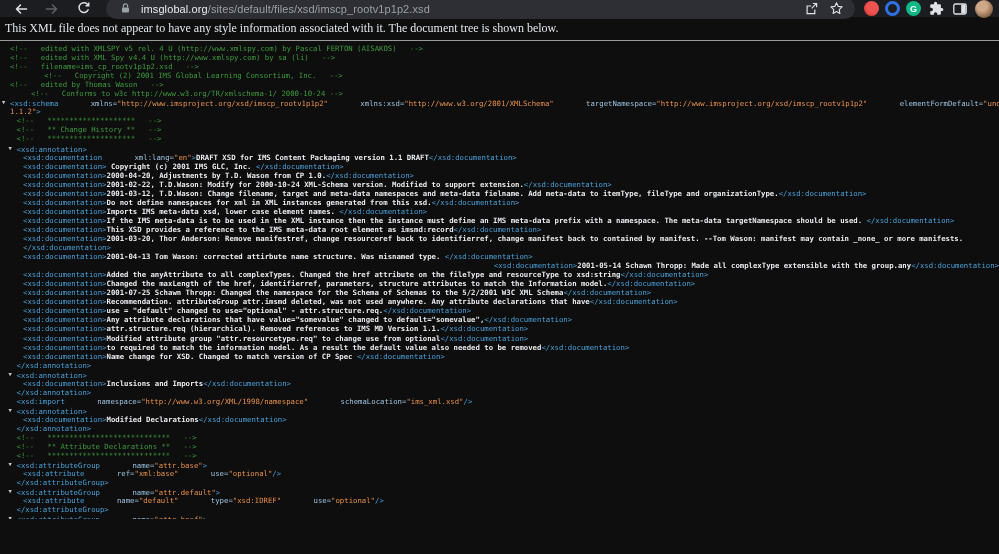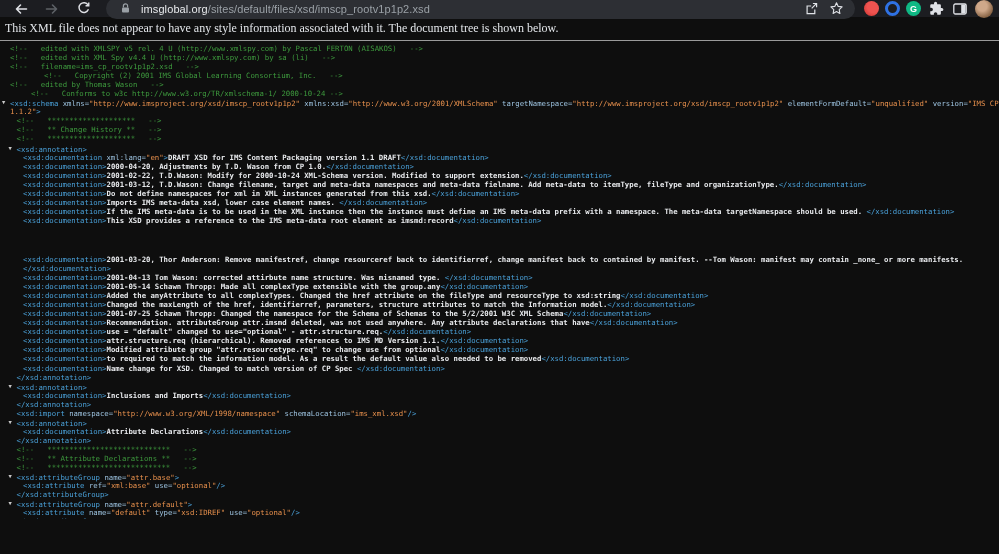--- a/index.html
+++ b/index.html
@@ -21,21 +21,21 @@
   .ext-green{background:var(--c-ext_green,#0fb884);color:#fff;font-size:9px;font-weight:bold;font-family:"Liberation Sans",sans-serif;}
   .avatar{width:18px;height:18px;border-radius:50%;background:radial-gradient(circle at 40% 35%,#cfa88a 30%,#8a6647 70%,#5d4530);}
   
   .notice{color:var(--c-notice_text,#e3e6ea);font-family:"Liberation Serif",serif;font-size:12px;line-height:15px;padding:4px 5px 4px;border-bottom:1px solid var(--c-hr,#9a9a9a);background:var(--c-bg,#0e0e0e);}
   
   .xmltree{font-family:"DejaVu Sans Mono",monospace;font-size:7.3px;line-height:9.05px;padding-top:3px;height:475px;overflow:hidden;}
   .line{white-space:pre;height:9.05px;}
   .arrow{display:inline-block;width:8px;margin-left:-8px;font-size:5.5px;color:var(--c-arrow,#c8c8c8);vertical-align:1.5px;cursor:pointer;}
   .seg-comment{color:var(--c-comment,#3e9b3e);}
   .seg-tag{color:var(--c-tag,#4aa0d8);}
-  .seg-attr{color:var(--c-attr,#9dc3e0);}
+  .seg-attr{color:var(--c-attr,#9dc3e0);margin-left:28px;}
   .seg-val{color:var(--c-val,#e9914d);}
   .seg-text{color:var(--c-text,#e8eaed);font-weight:bold;}
   svg{display:block;}
 </style>
 </head>
 <body>
 
 <div class="toolbar">
   <div class="navbtns">
     <button class="navbtn" title="">
@@ -103,47 +103,49 @@
     <div class="line" style="padding-left: 10px; margin-left: 34px;"><span class="seg-comment">&lt;!--   Copyright (2) 2001 IMS Global Learning Consortium, Inc.   --&gt;</span></div>
     <div class="line" style="padding-left: 10px;"><span class="seg-comment">&lt;!--   edited by Thomas Wason   --&gt;</span></div>
     <div class="line" style="padding-left: 10px; margin-left: 21px;"><span class="seg-comment">&lt;!--   Conforms to w3c http://www.w3.org/TR/xmlschema-1/ 2000-10-24 --&gt;</span></div>
     <div class="line" style="padding-left: 10px;"><span class="arrow">▼</span><span class="seg-tag">&lt;xsd:schema</span><span class="seg-attr"> xmlns=</span><span class="seg-val">"http://www.imsproject.org/xsd/imscp_rootv1p1p2"</span><span class="seg-attr"> xmlns:xsd=</span><span class="seg-val">"http://www.w3.org/2001/XMLSchema"</span><span class="seg-attr"> targetNamespace=</span><span class="seg-val">"http://www.imsproject.org/xsd/imscp_rootv1p1p2"</span><span class="seg-attr"> elementFormDefault=</span><span class="seg-val">"unqualified"</span><span class="seg-attr"> version=</span><span class="seg-val">"IMS CP</span></div>
     <div class="line" style="padding-left: 10px;"><span class="seg-val">1.1.2"</span><span class="seg-tag">&gt;</span></div>
     <div class="line" style="padding-left: 16.5px;"><span class="seg-comment">&lt;!--   ********************   --&gt;</span></div>
     <div class="line" style="padding-left: 16.5px;"><span class="seg-comment">&lt;!--   ** Change History **   --&gt;</span></div>
     <div class="line" style="padding-left: 16.5px;"><span class="seg-comment">&lt;!--   ********************   --&gt;</span></div>
     <div class="line" style="padding-left: 16.5px;"><span class="arrow">▼</span><span class="seg-tag">&lt;xsd:annotation&gt;</span></div>
     <div class="line" style="padding-left: 23px;"><span class="seg-tag">&lt;xsd:documentation</span><span class="seg-attr"> xml:lang=</span><span class="seg-val">"en"</span><span class="seg-tag">&gt;</span><span class="seg-text">DRAFT XSD for IMS Content Packaging version 1.1 DRAFT</span><span class="seg-tag">&lt;/xsd:documentation&gt;</span></div>
+    <div class="line" style="padding-left: 23px;"><span class="seg-tag">&lt;xsd:documentation&gt;</span><span class="seg-text"> Copyright (c) 2001 IMS GLC, Inc. </span><span class="seg-tag">&lt;/xsd:documentation&gt;</span></div>
     <div class="line" style="padding-left: 23px;"><span class="seg-tag">&lt;xsd:documentation&gt;</span><span class="seg-text">2000-04-20, Adjustments by T.D. Wason from CP 1.0.</span><span class="seg-tag">&lt;/xsd:documentation&gt;</span></div>
     <div class="line" style="padding-left: 23px;"><span class="seg-tag">&lt;xsd:documentation&gt;</span><span class="seg-text">2001-02-22, T.D.Wason: Modify for 2000-10-24 XML-Schema version. Modified to support extension.</span><span class="seg-tag">&lt;/xsd:documentation&gt;</span></div>
     <div class="line" style="padding-left: 23px;"><span class="seg-tag">&lt;xsd:documentation&gt;</span><span class="seg-text">2001-03-12, T.D.Wason: Change filename, target and meta-data namespaces and meta-data fielname. Add meta-data to itemType, fileType and organizationType.</span><span class="seg-tag">&lt;/xsd:documentation&gt;</span></div>
     <div class="line" style="padding-left: 23px;"><span class="seg-tag">&lt;xsd:documentation&gt;</span><span class="seg-text">Do not define namespaces for xml in XML instances generated from this xsd.</span><span class="seg-tag">&lt;/xsd:documentation&gt;</span></div>
     <div class="line" style="padding-left: 23px;"><span class="seg-tag">&lt;xsd:documentation&gt;</span><span class="seg-text">Imports IMS meta-data xsd, lower case element names. </span><span class="seg-tag">&lt;/xsd:documentation&gt;</span></div>
     <div class="line" style="padding-left: 23px;"><span class="seg-tag">&lt;xsd:documentation&gt;</span><span class="seg-text">If the IMS meta-data is to be used in the XML instance then the instance must define an IMS meta-data prefix with a namespace. The meta-data targetNamespace should be used. </span><span class="seg-tag">&lt;/xsd:documentation&gt;</span></div>
     <div class="line" style="padding-left: 23px;"><span class="seg-tag">&lt;xsd:documentation&gt;</span><span class="seg-text">This XSD provides a reference to the IMS meta-data root element as imsmd:record</span><span class="seg-tag">&lt;/xsd:documentation&gt;</span></div>
-    <div class="line" style="padding-left: 23px; margin-top: 30px;"><span class="seg-tag">&lt;xsd:documentation&gt;</span><span class="seg-text">2001-03-20, Thor Anderson: Remove manifestref, change resourceref back to identifierref, change manifest back to contained by manifest. --Tom Wason: manifest may contain _none_ or more manifests.</span></div>
+    <div class="line" style="padding-left: 23px;"><span class="seg-tag">&lt;xsd:documentation&gt;</span><span class="seg-text">2001-03-20, Thor Anderson: Remove manifestref, change resourceref back to identifierref, change manifest back to contained by manifest. --Tom Wason: manifest may contain _none_ or more manifests.</span></div>
     <div class="line" style="padding-left: 23px;"><span class="seg-tag">&lt;/xsd:documentation&gt;</span></div>
     <div class="line" style="padding-left: 23px;"><span class="seg-tag">&lt;xsd:documentation&gt;</span><span class="seg-text">2001-04-13 Tom Wason: corrected attirbute name structure. Was misnamed type. </span><span class="seg-tag">&lt;/xsd:documentation&gt;</span></div>
-    <div class="line" style="padding-left: 23px;"><span class="seg-tag">&lt;xsd:documentation&gt;</span><span class="seg-text">2001-05-14 Schawn Thropp: Made all complexType extensible with the group.any</span><span class="seg-tag">&lt;/xsd:documentation&gt;</span></div>
+    <div class="line" style="padding-left: 23px; text-align: right;"><span class="seg-tag">&lt;xsd:documentation&gt;</span><span class="seg-text">2001-05-14 Schawn Thropp: Made all complexType extensible with the group.any</span><span class="seg-tag">&lt;/xsd:documentation&gt;</span></div>
     <div class="line" style="padding-left: 23px;"><span class="seg-tag">&lt;xsd:documentation&gt;</span><span class="seg-text">Added the anyAttribute to all complexTypes. Changed the href attribute on the fileType and resourceType to xsd:string</span><span class="seg-tag">&lt;/xsd:documentation&gt;</span></div>
     <div class="line" style="padding-left: 23px;"><span class="seg-tag">&lt;xsd:documentation&gt;</span><span class="seg-text">Changed the maxLength of the href, identifierref, parameters, structure attributes to match the Information model.</span><span class="seg-tag">&lt;/xsd:documentation&gt;</span></div>
     <div class="line" style="padding-left: 23px;"><span class="seg-tag">&lt;xsd:documentation&gt;</span><span class="seg-text">2001-07-25 Schawn Thropp: Changed the namespace for the Schema of Schemas to the 5/2/2001 W3C XML Schema</span><span class="seg-tag">&lt;/xsd:documentation&gt;</span></div>
     <div class="line" style="padding-left: 23px;"><span class="seg-tag">&lt;xsd:documentation&gt;</span><span class="seg-text">Recommendation. attributeGroup attr.imsmd deleted, was not used anywhere. Any attribute declarations that have</span><span class="seg-tag">&lt;/xsd:documentation&gt;</span></div>
     <div class="line" style="padding-left: 23px;"><span class="seg-tag">&lt;xsd:documentation&gt;</span><span class="seg-text">use = "default" changed to use="optional" - attr.structure.req.</span><span class="seg-tag">&lt;/xsd:documentation&gt;</span></div>
+    <div class="line" style="padding-left: 23px;"><span class="seg-tag">&lt;xsd:documentation&gt;</span><span class="seg-text">Any attribute declarations that have value="somevalue" changed to default="somevalue",</span><span class="seg-tag">&lt;/xsd:documentation&gt;</span></div>
     <div class="line" style="padding-left: 23px;"><span class="seg-tag">&lt;xsd:documentation&gt;</span><span class="seg-text">attr.structure.req (hierarchical). Removed references to IMS MD Version 1.1.</span><span class="seg-tag">&lt;/xsd:documentation&gt;</span></div>
     <div class="line" style="padding-left: 23px;"><span class="seg-tag">&lt;xsd:documentation&gt;</span><span class="seg-text">Modified attribute group "attr.resourcetype.req" to change use from optional</span><span class="seg-tag">&lt;/xsd:documentation&gt;</span></div>
     <div class="line" style="padding-left: 23px;"><span class="seg-tag">&lt;xsd:documentation&gt;</span><span class="seg-text">to required to match the information model. As a result the default value also needed to be removed</span><span class="seg-tag">&lt;/xsd:documentation&gt;</span></div>
     <div class="line" style="padding-left: 23px;"><span class="seg-tag">&lt;xsd:documentation&gt;</span><span class="seg-text">Name change for XSD. Changed to match version of CP Spec </span><span class="seg-tag">&lt;/xsd:documentation&gt;</span></div>
     <div class="line" style="padding-left: 16.5px;"><span class="seg-tag">&lt;/xsd:annotation&gt;</span></div>
     <div class="line" style="padding-left: 16.5px;"><span class="arrow">▼</span><span class="seg-tag">&lt;xsd:annotation&gt;</span></div>
     <div class="line" style="padding-left: 23px;"><span class="seg-tag">&lt;xsd:documentation&gt;</span><span class="seg-text">Inclusions and Imports</span><span class="seg-tag">&lt;/xsd:documentation&gt;</span></div>
     <div class="line" style="padding-left: 16.5px;"><span class="seg-tag">&lt;/xsd:annotation&gt;</span></div>
     <div class="line" style="padding-left: 16.5px;"><span class="seg-tag">&lt;xsd:import</span><span class="seg-attr"> namespace=</span><span class="seg-val">"http://www.w3.org/XML/1998/namespace"</span><span class="seg-attr"> schemaLocation=</span><span class="seg-val">"ims_xml.xsd"</span><span class="seg-tag">/&gt;</span></div>
     <div class="line" style="padding-left: 16.5px;"><span class="arrow">▼</span><span class="seg-tag">&lt;xsd:annotation&gt;</span></div>
-    <div class="line" style="padding-left: 23px;"><span class="seg-tag">&lt;xsd:documentation&gt;</span><span class="seg-text">Attribute Declarations</span><span class="seg-tag">&lt;/xsd:documentation&gt;</span></div>
+    <div class="line" style="padding-left: 23px;"><span class="seg-tag">&lt;xsd:documentation&gt;</span><span class="seg-text">Modified Declarations</span><span class="seg-tag">&lt;/xsd:documentation&gt;</span></div>
     <div class="line" style="padding-left: 16.5px;"><span class="seg-tag">&lt;/xsd:annotation&gt;</span></div>
     <div class="line" style="padding-left: 16.5px;"><span class="seg-comment">&lt;!--   ****************************   --&gt;</span></div>
     <div class="line" style="padding-left: 16.5px;"><span class="seg-comment">&lt;!--   ** Attribute Declarations **   --&gt;</span></div>
     <div class="line" style="padding-left: 16.5px;"><span class="seg-comment">&lt;!--   ****************************   --&gt;</span></div>
     <div class="line" style="padding-left: 16.5px;"><span class="arrow">▼</span><span class="seg-tag">&lt;xsd:attributeGroup</span><span class="seg-attr"> name=</span><span class="seg-val">"attr.base"</span><span class="seg-tag">&gt;</span></div>
     <div class="line" style="padding-left: 23px;"><span class="seg-tag">&lt;xsd:attribute</span><span class="seg-attr"> ref=</span><span class="seg-val">"xml:base"</span><span class="seg-attr"> use=</span><span class="seg-val">"optional"</span><span class="seg-tag">/&gt;</span></div>
     <div class="line" style="padding-left: 16.5px;"><span class="seg-tag">&lt;/xsd:attributeGroup&gt;</span></div>
     <div class="line" style="padding-left: 16.5px;"><span class="arrow">▼</span><span class="seg-tag">&lt;xsd:attributeGroup</span><span class="seg-attr"> name=</span><span class="seg-val">"attr.default"</span><span class="seg-tag">&gt;</span></div>
     <div class="line" style="padding-left: 23px;"><span class="seg-tag">&lt;xsd:attribute</span><span class="seg-attr"> name=</span><span class="seg-val">"default"</span><span class="seg-attr"> type=</span><span class="seg-val">"xsd:IDREF"</span><span class="seg-attr"> use=</span><span class="seg-val">"optional"</span><span class="seg-tag">/&gt;</span></div>
     <div class="line" style="padding-left: 16.5px;"><span class="seg-tag">&lt;/xsd:attributeGroup&gt;</span></div>

